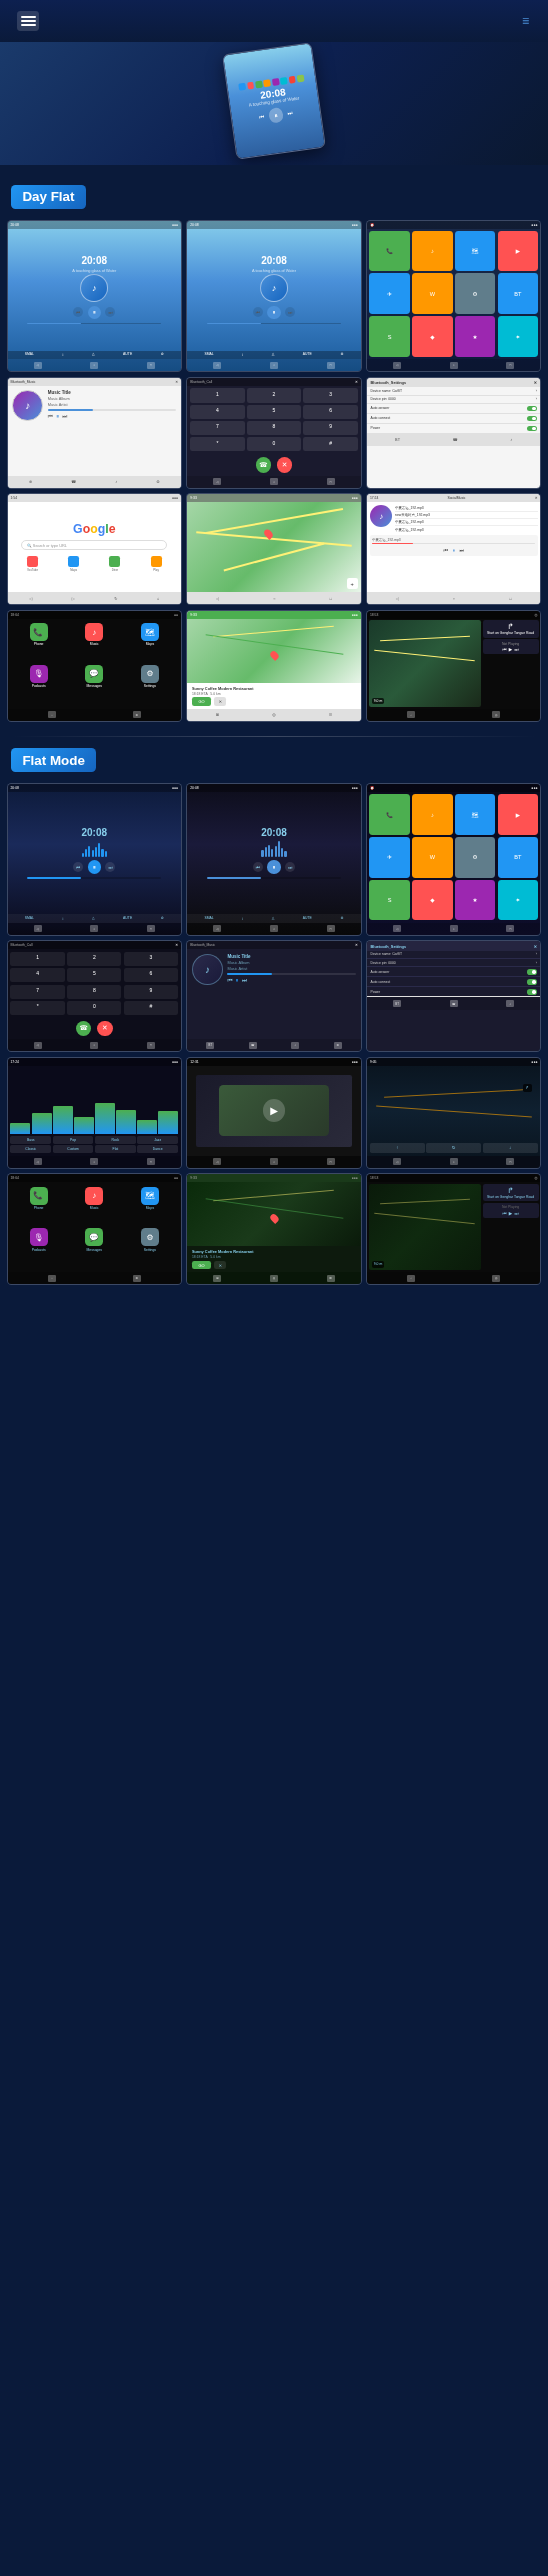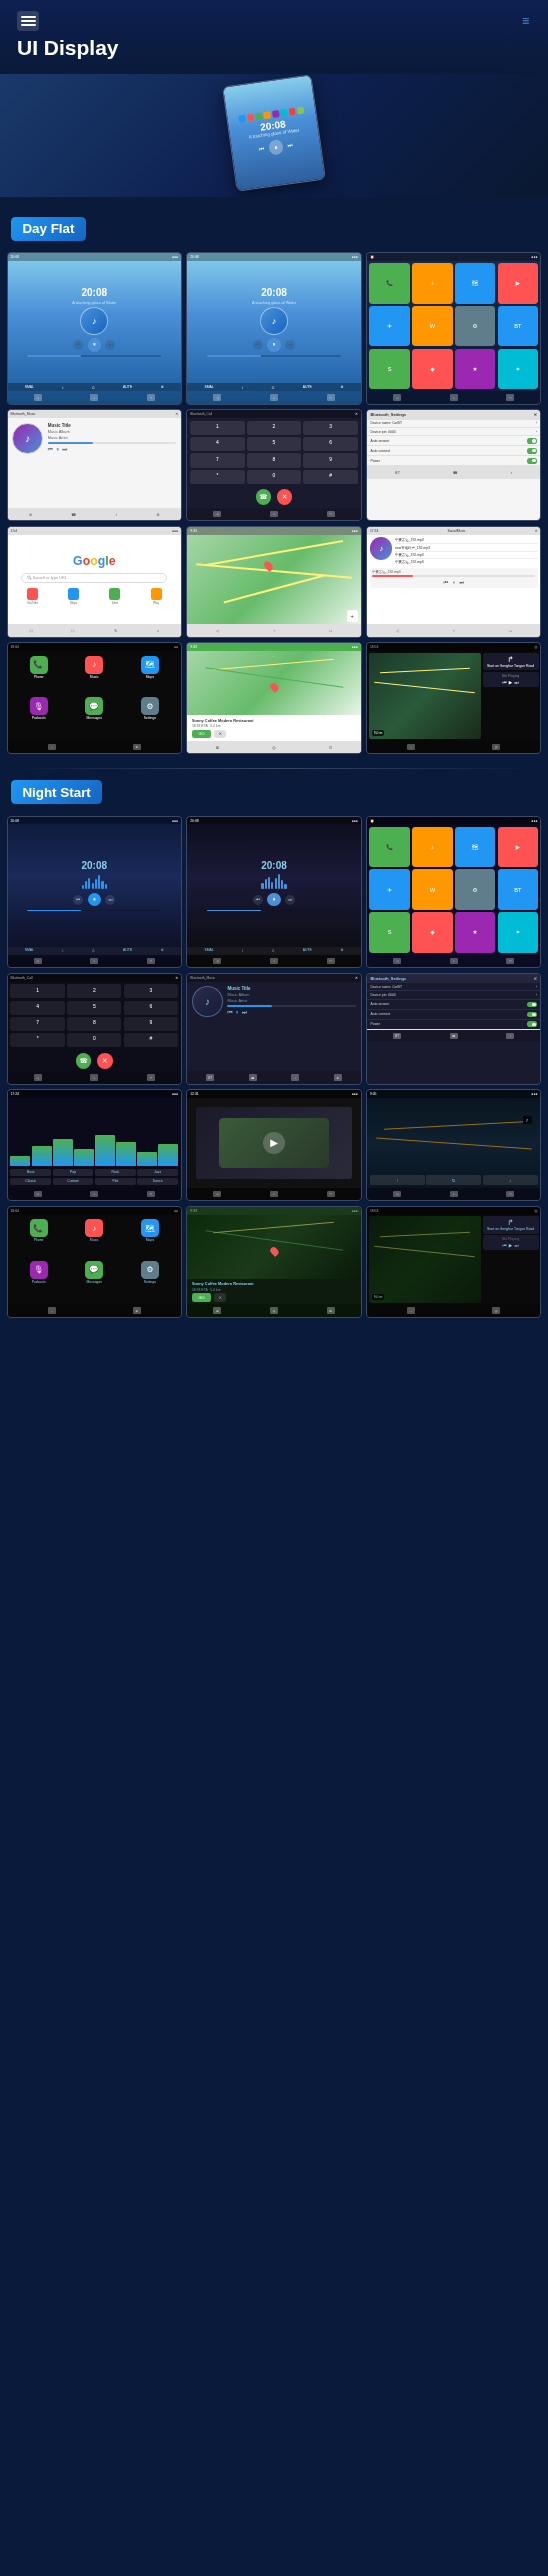--- a/index.html
+++ b/index.html
@@ -341,21 +341,20 @@
 
 <div class="header">
   <div class="header-top">
     <div class="menu-icon">
       <span></span>
       <span></span>
       <span></span>
     </div>
     <div class="nav-dots">≡</div>
   </div>
-  <h1 class="page-title">UI Display</h1>
 </div>
 
 <div class="hero-area">
   <div class="hero-device">
     <div class="hero-device-screen">
       <div style="display:flex;gap:1.7px;margin-bottom:2.2px;flex-wrap:wrap;justify-content:center;">
         <div style="width:6.7px;height:6.7px;background:#2196F3;border-radius:1.7px;"></div>
         <div style="width:6.7px;height:6.7px;background:#FF5252;border-radius:1.7px;"></div>
         <div style="width:6.7px;height:6.7px;background:#4CAF50;border-radius:1.7px;"></div>
         <div style="width:6.7px;height:6.7px;background:#FF9800;border-radius:1.7px;"></div>
@@ -770,21 +769,21 @@
         <div class="mock-bottom-icon">⌂</div>
         <div class="mock-bottom-icon">◎</div>
       </div>
     </div>
   </div>
 
 </div>
 
 <div class="section-separator"></div>
 <div>
-  <span class="mode-label">Night Start</span>
+  <span class="mode-label">Flat Mode</span>
 </div>
 
 <div class="screenshots-grid">
 
   <div class="screenshot-item">
     <div class="mock-screen" style="background:linear-gradient(180deg,#0d1a3a 0%,#1a2a5a 40%,#0a0a1a 100%);">
       <div class="mock-status-bar">
         <span>20:08</span>
           <span>●●●</span>
       </div>

